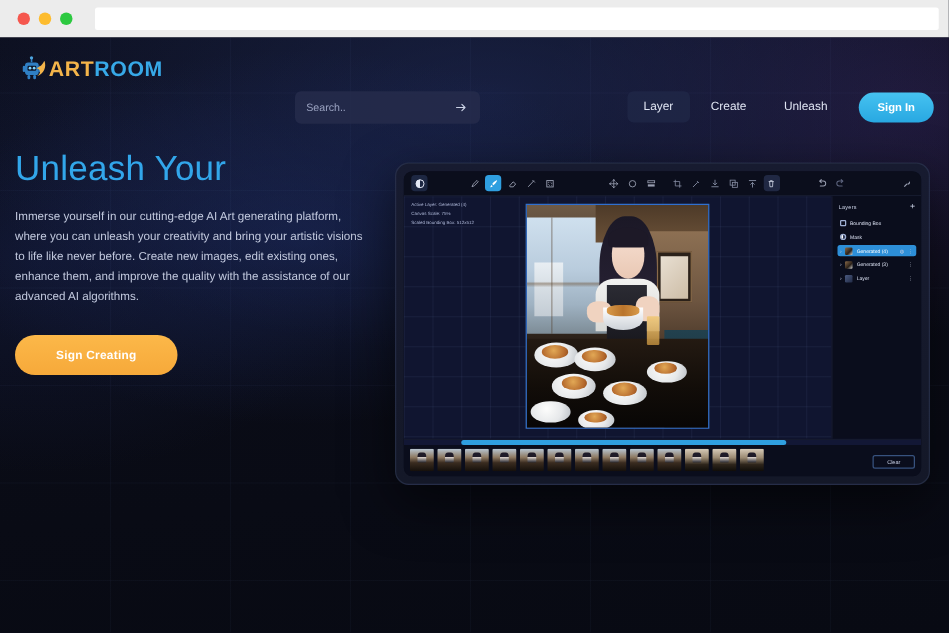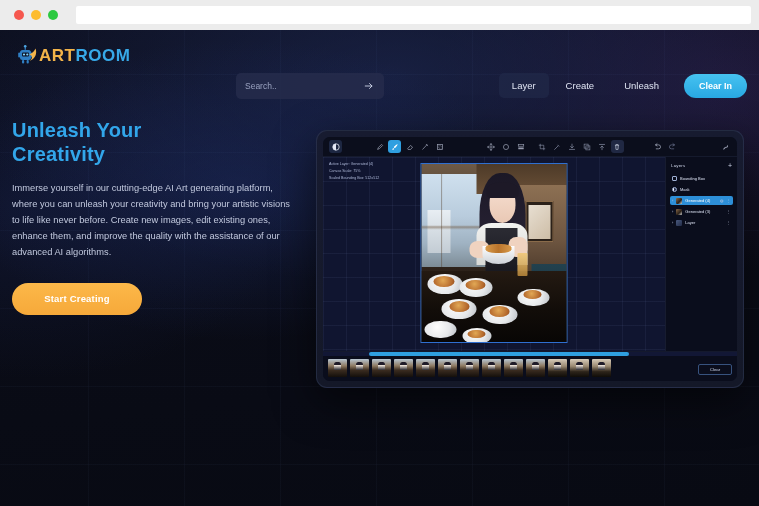--- a/index.html
+++ b/index.html
@@ -90,21 +90,21 @@
   #signin-btn{
     font-size:9px; color:#ffffff; font-weight:bold;
     background:linear-gradient(180deg,#46c2f0,#28a8e2);
     padding:7px 15px; border-radius:13px; cursor:pointer; margin-left:8px;
     white-space:nowrap;
   }
 
   
   #hero{ position:absolute; left:12px; top:88px; width:300px; z-index:4; }
   #hero-title{
-    font-size:20px; line-height:1.22; font-weight:bold;
+    font-size:28px; line-height:1.22; font-weight:normal;
     color:#32a6ea; letter-spacing:.2px;
   }
   #hero-desc{
     margin-top:14px; width:285px;
     font-size:9.3px; line-height:1.72; color:#c2c9de;
   }
   #cta-button{
     margin-top:22px; width:130px; height:32px; border-radius:16px;
     background:linear-gradient(180deg,#fcb849,#f6a93a);
     color:#fff; font-size:9.5px; font-weight:bold;
@@ -386,31 +386,30 @@
         <svg width="10" height="10" viewBox="0 0 12 12">
           <path d="M1.5 6h8M6.6 3l3 3-3 3" stroke="#cbd2e6" stroke-width="1.1" fill="none" stroke-linecap="round" stroke-linejoin="round"></path>
         </svg>
       </div>
     </div>
 
     <div id="nav-links">
       <div class="nav-link active">Layer</div>
       <div class="nav-link">Create</div>
       <div class="nav-link">Unleash</div>
-      <div id="signin-btn">Clear In</div>
+      <div id="signin-btn">Sign In</div>
     </div>
   </div>
 
   <div id="hero">
     <div id="hero-title">
       <div>Unleash Your</div>
-      <div>Creativity</div>
     </div>
     <div id="hero-desc">Immerse yourself in our cutting-edge AI Art generating platform, where you can unleash your creativity and bring your artistic visions to life like never before. Create new images, edit existing ones, enhance them, and improve the quality with the assistance of our advanced AI algorithms.</div>
-    <div id="cta-button">Start Creating</div>
+    <div id="cta-button">Sign Creating</div>
   </div>
 
   <div id="app-window">
     <div id="app-inner">
 
       <div id="app-toolbar">
         <div class="tb-group">
           <div class="tb-btn solid">
             <svg width="8" height="8" viewBox="0 0 10 10">
               <circle cx="5" cy="5" r="4" fill="none" stroke="#e3e8f5" stroke-width="1"></circle>

